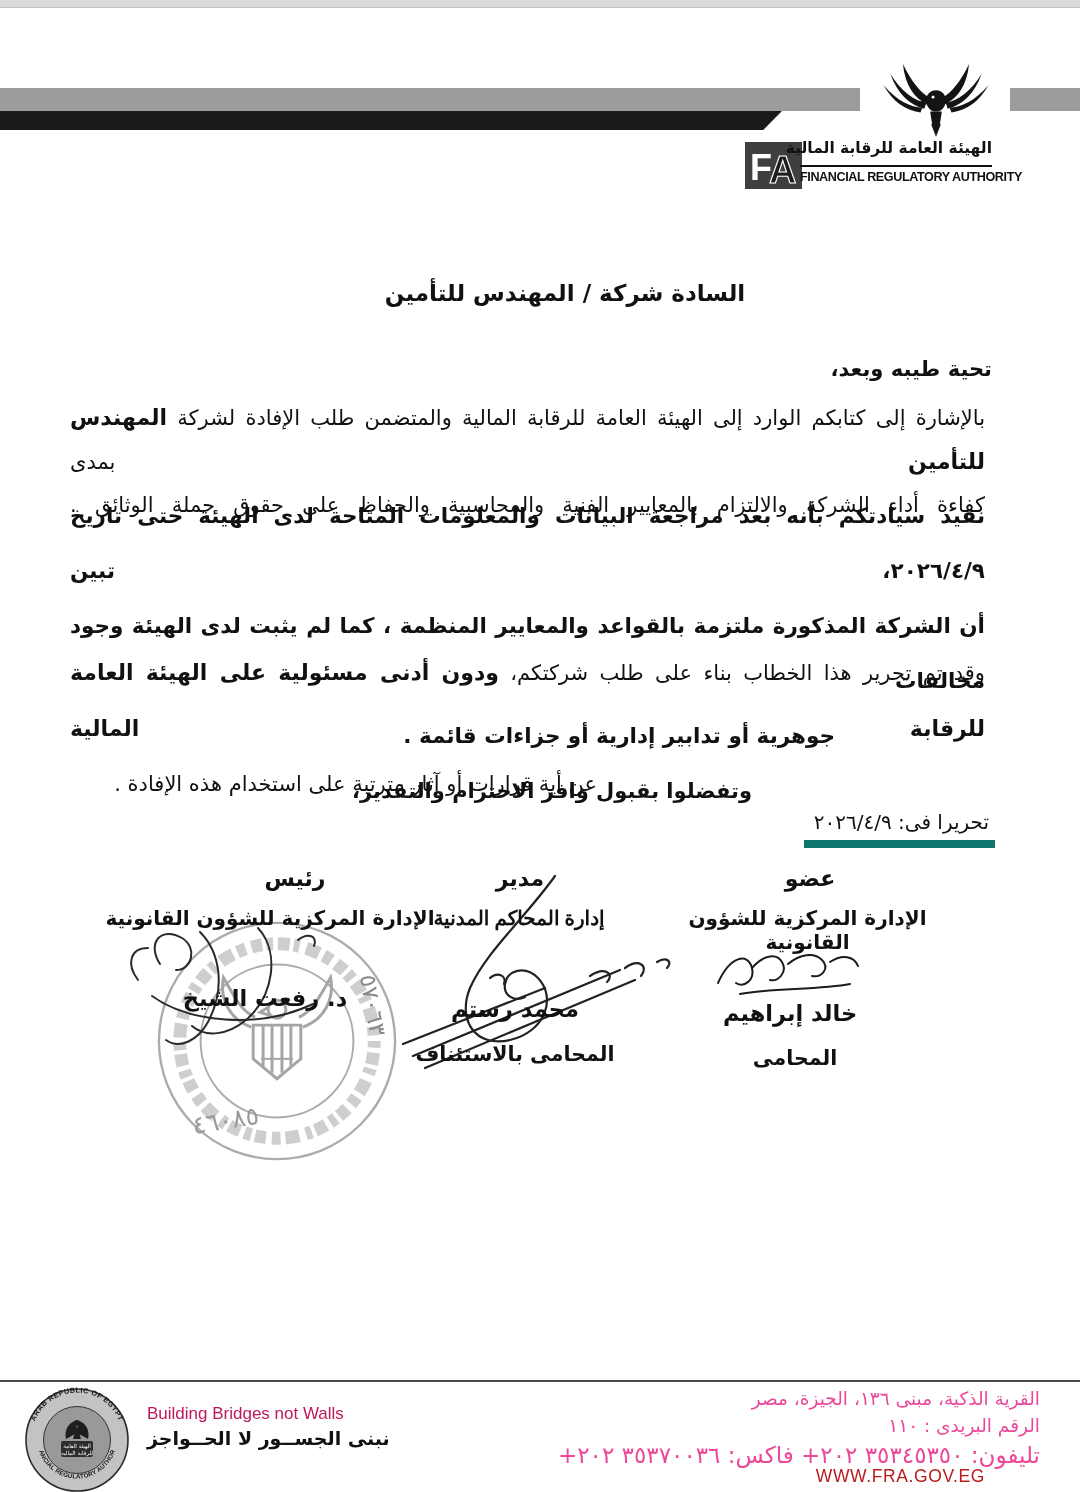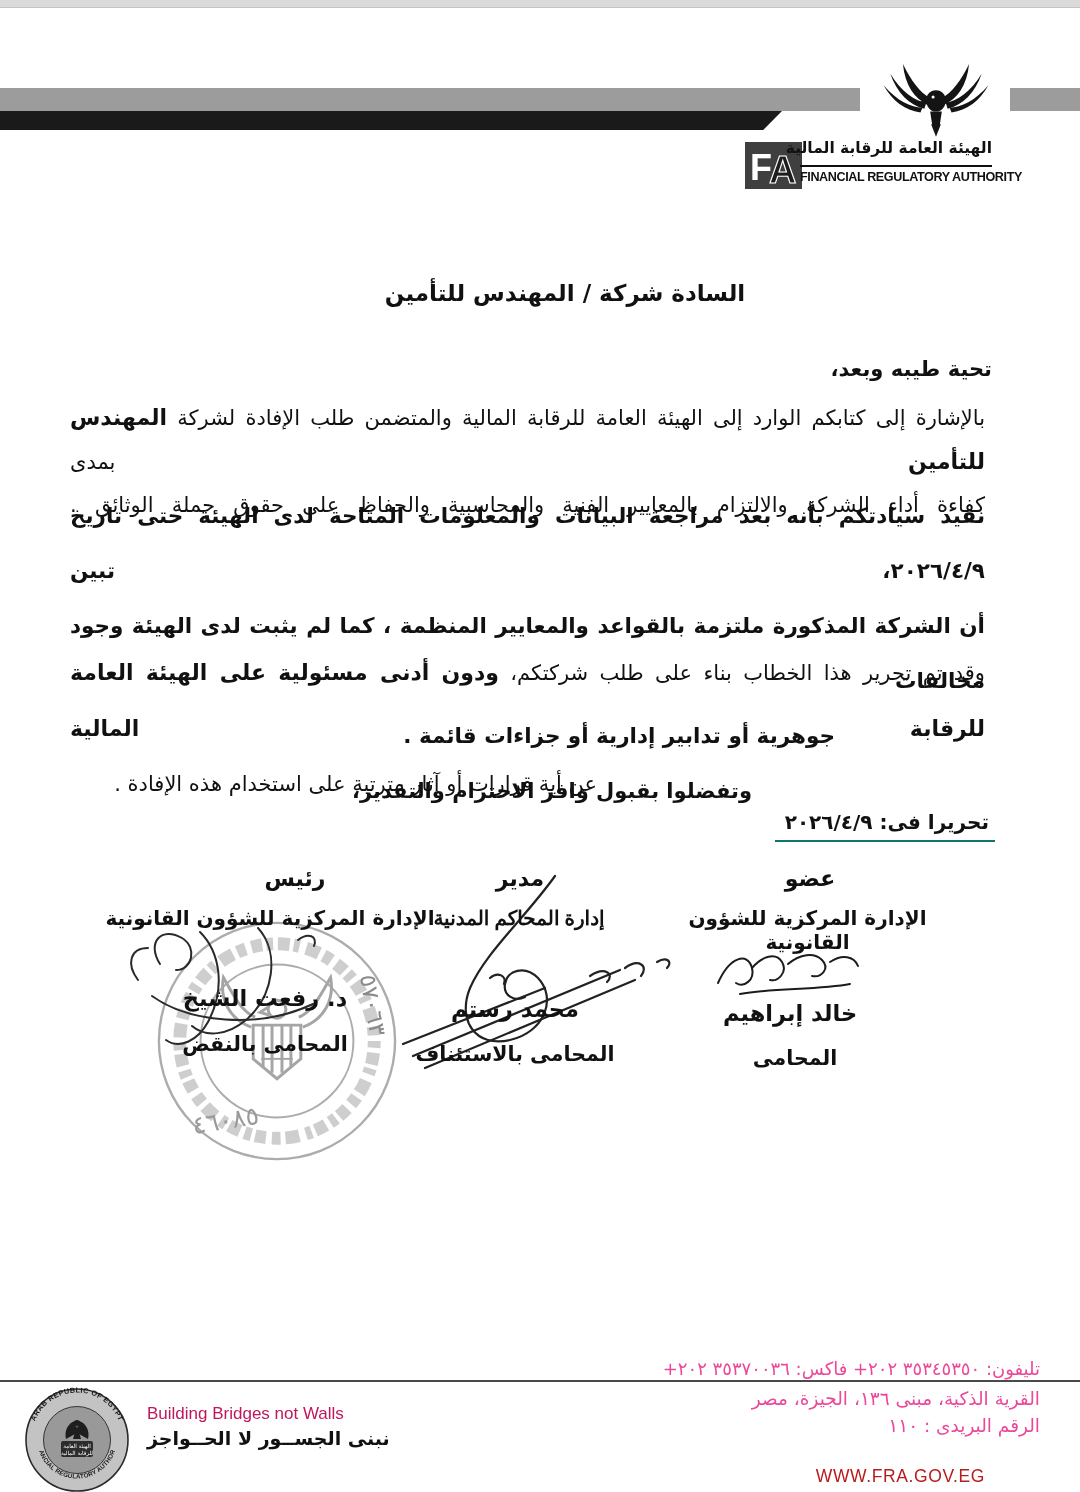--- a/index.html
+++ b/index.html
@@ -29,21 +29,21 @@
   .salutation{right:88px;top:357px;font-size:21px;font-weight:700;}
   .para{left:70px;width:915px;}
   .p1{top:396px;font-size:21px;line-height:43px;}
   .p2{top:488px;font-size:21.5px;line-height:55px;font-weight:700;}
   .p3{top:645px;font-size:21px;line-height:55px;}
   .bold-inline{font-weight:700;font-size:22px;}
   .p2 .l3{text-align:right;text-align-last:auto;padding-left:0;padding-right:0;
           padding-right:150px;}
   .p3 .l2{text-align:right;text-align-last:auto;padding-right:388px;}
   .closing{left:0;top:779px;width:1080px;font-size:21px;font-weight:700;transform:translateX(12px);}
-  .issued{right:85px;top:810px;font-size:20px;font-weight:700;border-bottom:2px solid #0f766e;
+  .issued{right:85px;top:810px;font-size:20px;font-weight:400;border-bottom:8px solid #0f766e;
           padding:0 6px 6px 10px;}
 
   
   .sig-t{font-size:22px;font-weight:700;z-index:4;}
   .sig-d{font-size:20px;font-weight:700;z-index:4;}
   .sig-n{font-size:22.5px;font-weight:700;z-index:4;}
   .sig-r{font-size:20.5px;font-weight:700;z-index:4;}
   .scribble{z-index:3;}
   .stamp{left:148px;top:912px;width:258px;height:258px;z-index:1;opacity:.92;}
   .hand-side{left:342px;top:992px;font-size:23px;color:#8a8a8a;letter-spacing:5px;
@@ -51,21 +51,21 @@
   .hand-below{left:192px;top:1106px;font-size:25px;color:#9a9a9a;letter-spacing:9px;
               transform:rotate(-9deg);z-index:2;}
 
   
   .foot-line{left:0;top:1380px;width:1080px;height:2px;background:#4a4a4a;}
   .seal{left:24px;top:1387px;width:106px;height:106px;}
   .motto-en{left:147px;top:1404px;font-size:17px;color:#be185d;
             font-family:"Liberation Sans",sans-serif;}
   .motto-ar{left:147px;top:1427px;font-size:19px;font-weight:700;}
   .addr{right:40px;text-align:center;font-size:18.5px;font-weight:400;color:#ec4899;}
-  .a1{top:1388px;} .a2{top:1415px;} .a3{top:1358px;font-size:18px;}
+  .a1{top:1388px;} .a2{top:1415px;} .a3{top:1442px;font-size:23px;}
   .site{right:95px;top:1466px;font-size:17.5px;color:#b91c1c;letter-spacing:.6px;
         font-family:"Liberation Sans",sans-serif;}
 </style>
 </head>
 <body>
 
 <div id="page">
 
   <div class="abs top-strip"></div>
   <div class="abs bar-gray"></div>
@@ -175,21 +175,20 @@
       <path d="M30,62 C18,46 22,30 40,30"></path>
       <path d="M52,46 C38,24 54,8 74,20 C90,30 84,52 68,52"></path>
       <path d="M92,14 C112,34 118,70 100,104 C90,122 72,132 58,122"></path>
       <path d="M150,10 C172,34 166,78 138,102 C120,117 98,120 84,108"></path>
       <path d="M44,78 C80,104 150,112 205,86"></path>
       <path d="M190,22 C200,14 210,18 206,28"></path>
     </g>
   </svg>
 
   <div class="abs sig-n ar c" style="left:110px;top:985px;width:310px;">د. رفعت الشيخ</div>
-  <div class="abs sig-r ar c" style="left:110px;top:1032px;width:310px;">المحامى بالنقض</div>
 
   <div class="abs hand-side ar nw">٥٧٠٦٣</div>
   <div class="abs hand-below ar nw">٤٦٠٨٥</div>
 
   <div class="abs foot-line"></div>
 
   <svg class="abs seal" viewBox="0 0 106 106">
     <defs>
       <path id="sealTop" d="M 9,60 A 45,45 0 1 1 97,60"></path>
       <path id="sealBot" d="M 15,64 A 40,40 0 0 0 91,64"></path>

